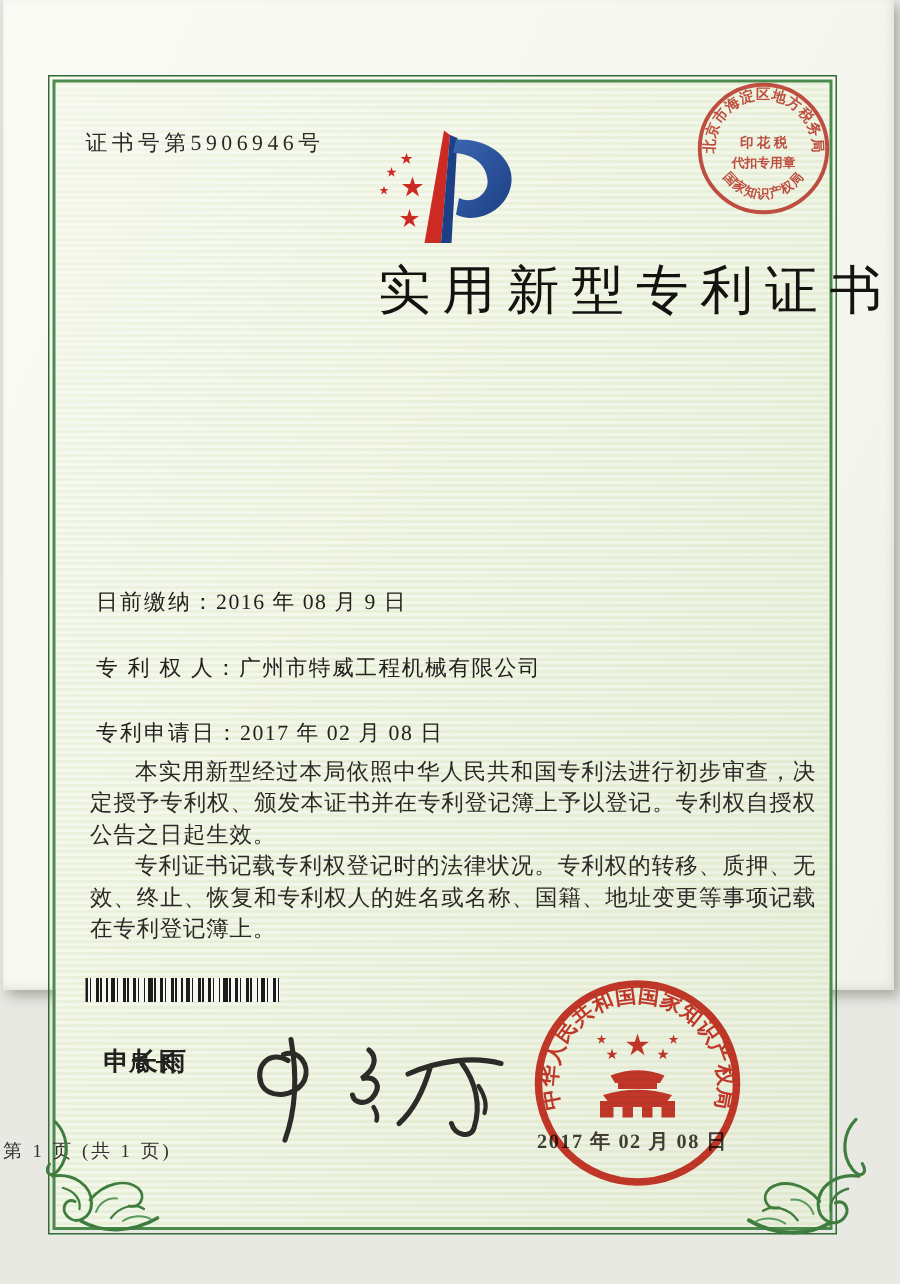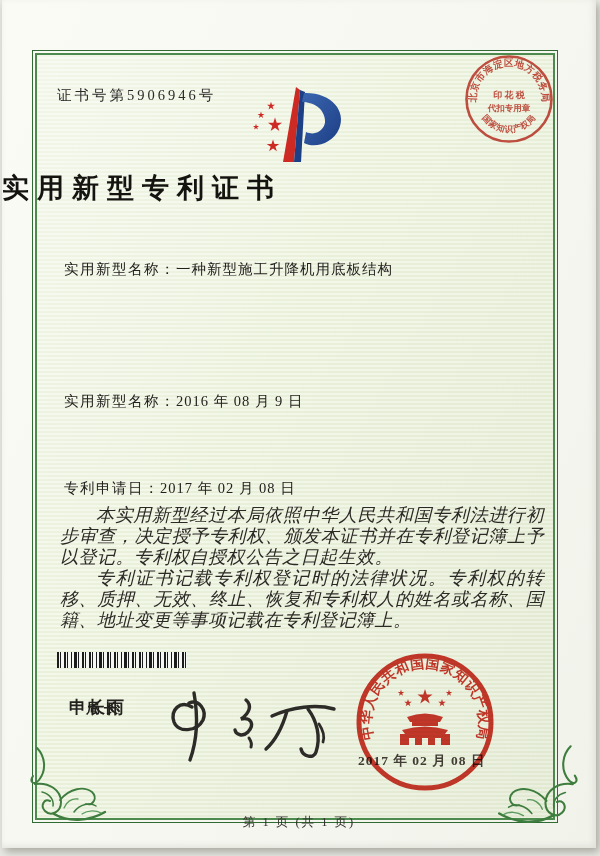--- a/index.html
+++ b/index.html
@@ -1,53 +1,53 @@
 <!DOCTYPE html>
 <html><head>
 <meta charset="utf-8">
 <style>
   * { margin:0; padding:0; box-sizing:border-box; }
   html,body { width:600px; height:856px; }
   body { background:#e9e9e4; font-family:"Liberation Serif","DejaVu Serif",serif; overflow:hidden; }
   .page {
-    position:absolute; left:2px; top:0; width:594px; height:848px;
+    position:absolute; left:2px; top:0; width:594px; height:660px;
     background:linear-gradient(115deg,#fbfbf6 0%,#f6f7f0 55%,#f1f2ea 100%);
     box-shadow:3px 4px 8px rgba(90,90,80,.45), inset -2px -2px 6px rgba(120,120,110,.15);
   }
   .frame-outer {
     position:absolute; left:30px; top:50px; width:526px; height:773px;
     border:1.5px solid #2f6b33; padding:2px;
   }
   .frame-inner {
     width:100%; height:100%;
     border:2.5px solid #4c8a4e;
     background:
       linear-gradient(120deg, rgba(255,255,255,.40), rgba(255,255,255,0) 45%, rgba(60,90,40,.05)),
       repeating-linear-gradient(180deg,#e9f0d9 0px,#e9f0d9 2px,#f3f7e9 2px,#f3f7e9 4px);
   }
   .abs { position:absolute; }
   .cert-no { left:55px; top:86px; font-size:14.5px; letter-spacing:3px; color:#2a2a28; }
-  .title { left:0; top:170px; width:100%; text-align:left; font-size:27px; font-weight:700;
+  .title { left:0; top:170px; width:100%; text-align:right; font-size:35px; font-weight:400;
            letter-spacing:8px; color:#151310; }
   .field-row { left:62px; font-size:14.5px; color:#23211e; letter-spacing:1px; white-space:nowrap; }
   .field-row .lab { letter-spacing:1.5px; }
   .paras { left:58px; top:505px; width:484px; color:#2b2925; }
-  .paras p { font-size:18px; line-height:21px; text-align:justify; text-indent:2em;
-             font-style:italic; letter-spacing:.5px; }
+  .paras p { font-size:15px; line-height:21px; text-align:justify; text-indent:2em;
+             letter-spacing:.5px; }
   .barcode { left:55px; top:652px; width:130px; height:16px;
     background:repeating-linear-gradient(90deg,
       #1c1c1c 0 2px,#f6f6f2 2px 3px,#1c1c1c 3px 4px,#f6f6f2 4px 7px,
       #1c1c1c 7px 9px,#f6f6f2 9px 10px,#1c1c1c 10px 11px,#f6f6f2 11px 14px,
       #1c1c1c 14px 15px,#f6f6f2 15px 17px,#1c1c1c 17px 20px,#f6f6f2 20px 21px,
       #1c1c1c 21px 22px,#f6f6f2 22px 25px); }
   .director-title { left:84px; top:700px; font-size:14px; font-weight:700; letter-spacing:4px; color:#23211e; }
   .director-name  { left:67px; top:696px; font-size:17px; font-weight:700; letter-spacing:2px; color:#23211e; }
   .issue-date { left:356px; top:752px; font-size:13.5px; font-weight:700; letter-spacing:1px;
                 color:#413c34; z-index:2; }
-  .footer-page { left:0; top:814px; width:100%; text-align:center; font-size:12.5px;
+  .footer-page { left:0; top:759px; width:100%; font-size:12.5px;
                  letter-spacing:2px; color:#33312d; }
   .seal { mix-blend-mode:multiply; opacity:.93; z-index:3; }
   .sig { z-index:2; }
   .ornament { z-index:1; }
 </style>
 </head>
 <body>
 
 <div class="page">
 
@@ -83,25 +83,25 @@
     <use href="#star5" transform="translate(9,49) scale(3.2)" fill="#cd2a24"></use>
     <use href="#star5" transform="translate(28,47) scale(7.4)" fill="#cd2a24"></use>
     <use href="#star5" transform="translate(26,68) scale(6.6)" fill="#cd2a24"></use>
     <path d="M 49 9 L 53 12 L 47 84 L 36 84 Z" fill="#cd2a24"></path>
     <path d="M 53 12 L 58 14 L 54 84 L 47 84 Z" fill="#1d3f85"></path>
     <path d="M 57 15 C 84 14 100 33 92 51 C 86 65 68 71 57 65 L 59 54 C 70 59 79 50 78 42 C 77 30 66 24 55 24 Z" fill="url(#blueGrad)"></path>
   </svg>
 
   <div class="abs title">实用新型专利证书</div>
 
-  <div class="abs field-row" style="top:260px">
-    <span class="lab">实用新型名称：</span><span>一种新型施工升降机用底板结构</span>
+  <div class="abs field-row" style="top:392px">
+    <span class="lab">日前缴纳：</span><span>2016 年 08 月 9 日</span>
   </div>
-  <div class="abs field-row" style="top:392px">
-    <span class="lab">实用新型名称：</span><span>2016 年 08 月 9 日</span>
+  <div class="abs field-row" style="top:436px">
+    <span class="lab">专 利 权 人：</span><span>广州市特威工程机械有限公司</span>
   </div>
   <div class="abs field-row" style="top:479px">
     <span class="lab">专利申请日：</span><span>2017 年 02 月 08 日</span>
   </div>
 
   <div class="abs paras">
     <p>本实用新型经过本局依照中华人民共和国专利法进行初步审查，决定授予专利权、颁发本证书并在专利登记簿上予以登记。专利权自授权公告之日起生效。</p>
     <p>专利证书记载专利权登记时的法律状况。专利权的转移、质押、无效、终止、恢复和专利权人的姓名或名称、国籍、地址变更等事项记载在专利登记簿上。</p>
   </div>
 

